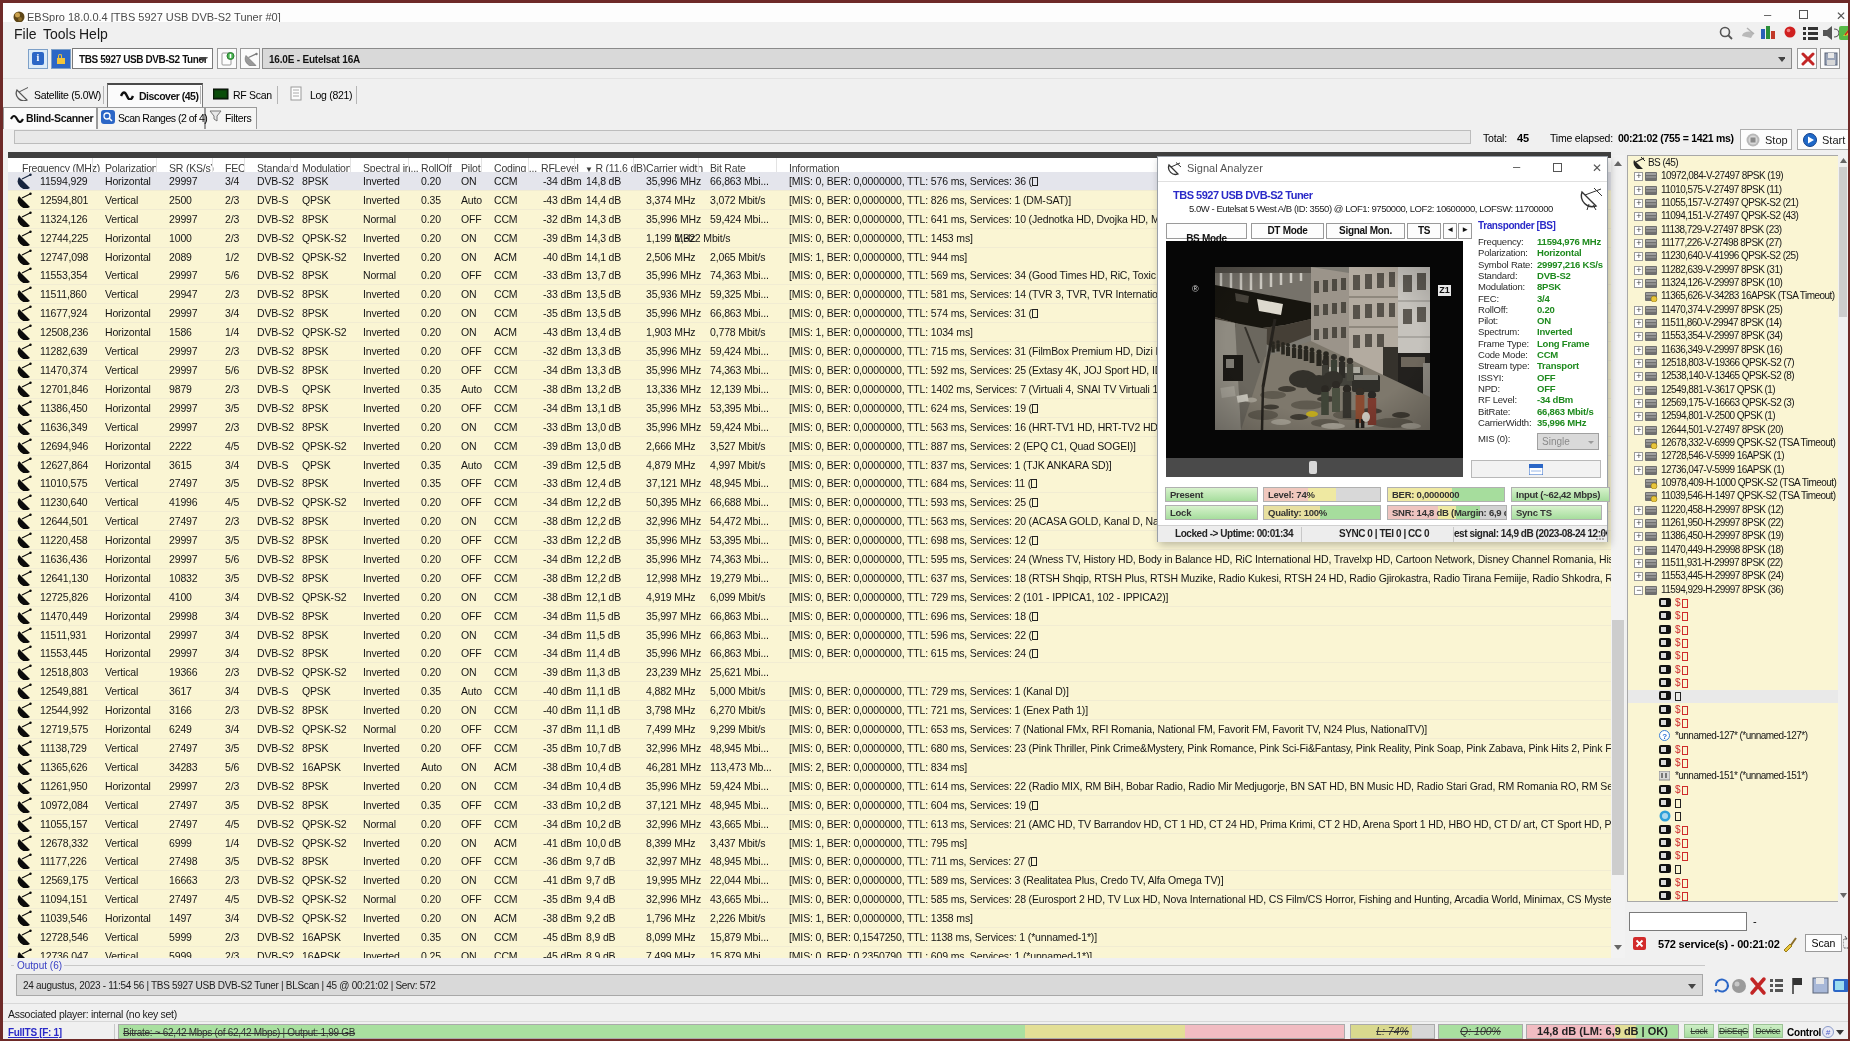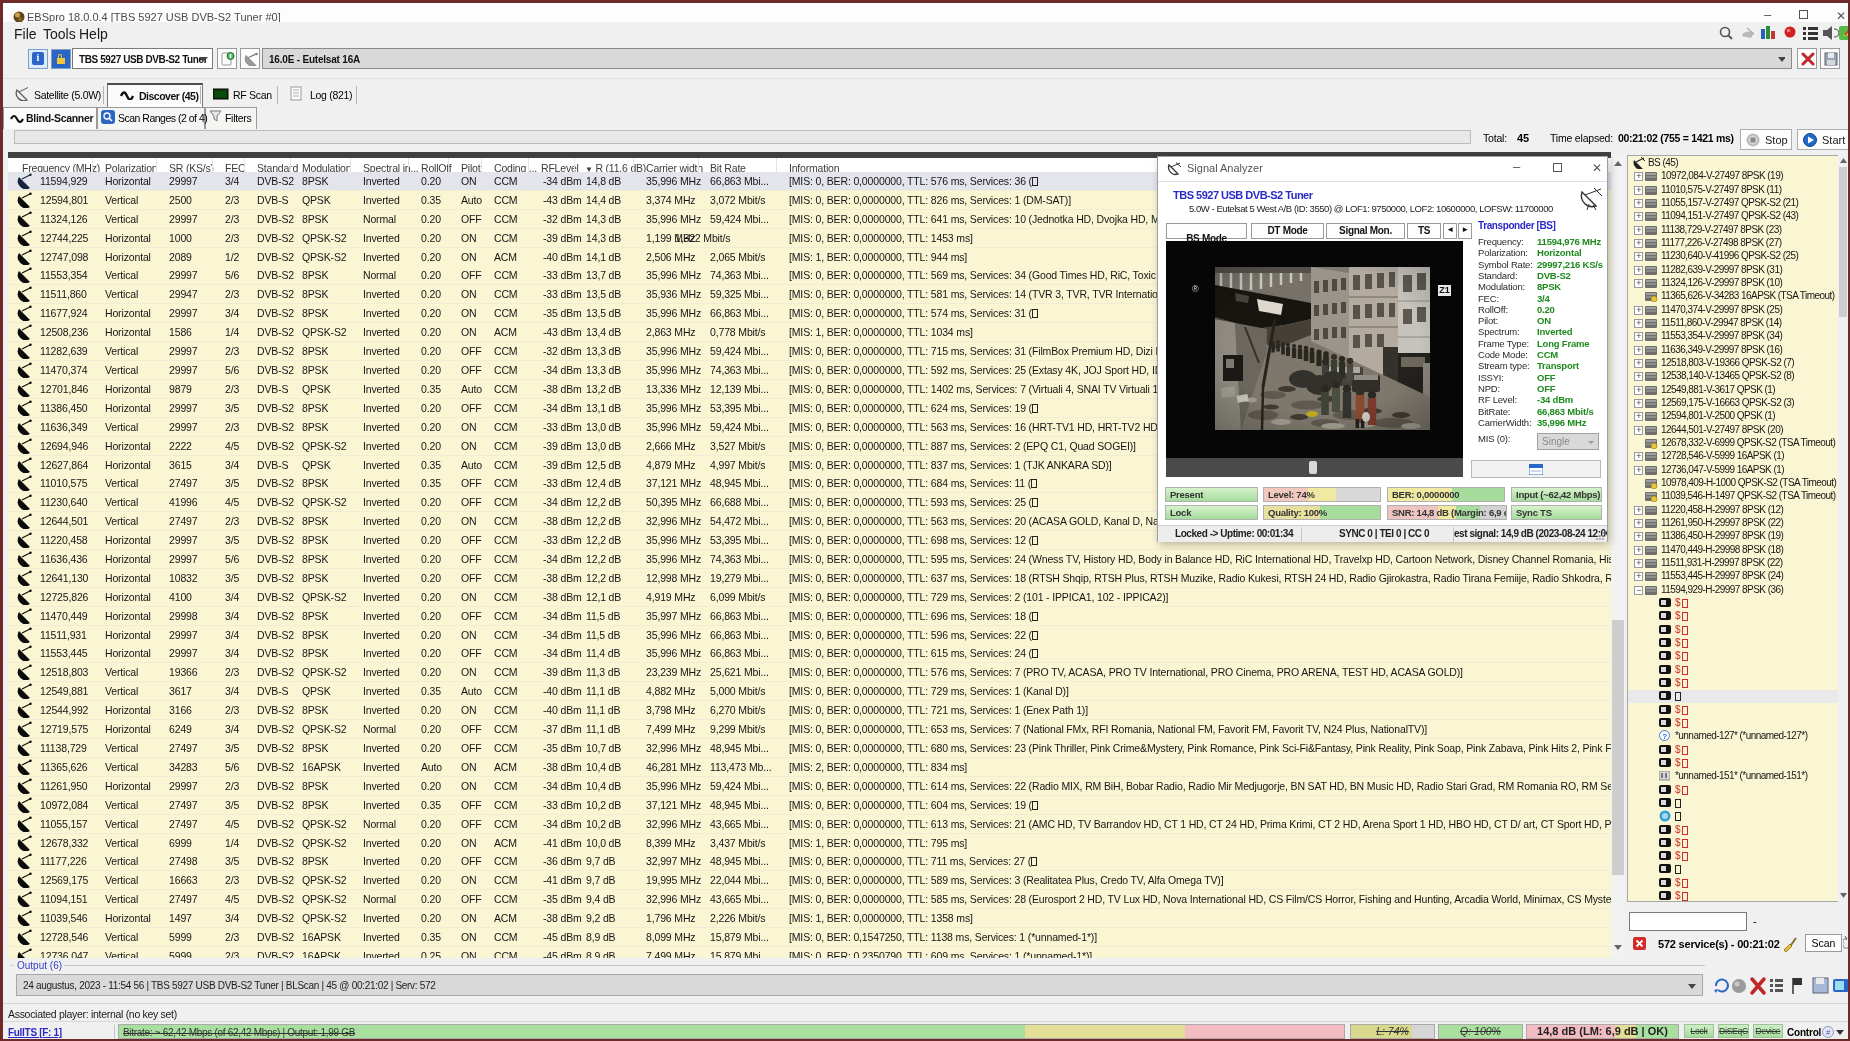--- a/index.html
+++ b/index.html
@@ -454,21 +454,21 @@
       <span class="cell" style="left:161px">1586</span>
       <span class="cell" style="left:217px">1/4</span>
       <span class="cell" style="left:249px">DVB-S2</span>
       <span class="cell" style="left:294px">QPSK-S2</span>
       <span class="cell" style="left:355px">Inverted</span>
       <span class="cell" style="left:413px">0.20</span>
       <span class="cell" style="left:453px">ON</span>
       <span class="cell" style="left:486px">ACM</span>
       <span class="cell" style="left:535px">-43 dBm</span>
       <span class="cell" style="left:578px">13,4 dB</span>
-      <span class="cell" style="left:638px">2,863 MHz</span>
+      <span class="cell" style="left:638px">1,903 MHz</span>
       <span class="cell" style="left:702px">0,778 Mbit/s</span>
       <span class="cell" style="left:781px">[MIS: 1, BER: 0,0000000, TTL: 1034 ms]</span>
     </div>
 <div class="trow" style="top:170px">
       <svg class="cell" style="left:9px;top:1px" width="16" height="16">
         <path d="M2,4 A8,8 0 0 0 13,15 L2,4 Z" fill="#0b0b0b"></path>
         <line x1="5" y1="6" x2="14" y2="1.5" stroke="#0b0b0b" stroke-width="1.2"></line>
         <circle cx="13.5" cy="1.8" r="1.2" fill="#0b0b0b"></circle>
       </svg>
       <span class="cell" style="left:32px">11282,639</span>
@@ -852,21 +852,20 @@
       <span class="cell" style="left:249px">DVB-S2</span>
       <span class="cell" style="left:294px">QPSK-S2</span>
       <span class="cell" style="left:355px">Inverted</span>
       <span class="cell" style="left:413px">0.20</span>
       <span class="cell" style="left:453px">ON</span>
       <span class="cell" style="left:486px">CCM</span>
       <span class="cell" style="left:535px">-39 dBm</span>
       <span class="cell" style="left:578px">11,3 dB</span>
       <span class="cell" style="left:638px">23,239 MHz</span>
       <span class="cell" style="left:702px">25,621 Mbi...</span>
-      <span class="cell" style="left:781px">[MIS: 0, BER: 0,0000000, TTL: 576 ms, Services: 7 (PRO TV, ACASA, PRO TV International, PRO Cinema, PRO ARENA, TEST HD, ACASA GOLD)]</span>
     </div>
 <div class="trow" style="top:510px">
       <svg class="cell" style="left:9px;top:1px" width="16" height="16">
         <path d="M2,4 A8,8 0 0 0 13,15 L2,4 Z" fill="#0b0b0b"></path>
         <line x1="5" y1="6" x2="14" y2="1.5" stroke="#0b0b0b" stroke-width="1.2"></line>
         <circle cx="13.5" cy="1.8" r="1.2" fill="#0b0b0b"></circle>
       </svg>
       <span class="cell" style="left:32px">12549,881</span>
       <span class="cell" style="left:97px">Vertical</span>
       <span class="cell" style="left:161px">3617</span>
@@ -1964,21 +1963,21 @@
     </div>
  <div class="badge" style="left:7px;top:330px;width:93px;background:linear-gradient(#d7f2cc,#a6dd9d)">
       <span style="position:absolute;left:4px;top:1px">Present</span>
     </div>
  <div class="badge" style="left:105px;top:330px;width:118px;background:linear-gradient(90deg,#f0c8be 0%,#f0c8be 38%,#efe9a2 38%,#efe9a2 62%,#d8d8d8 62%)">
       <span style="position:absolute;left:4px;top:1px">Level: 74%</span>
     </div>
  <div class="badge" style="left:229px;top:330px;width:118px;background:linear-gradient(90deg,#efe9a2 0%,#efe9a2 55%,#a6dd9d 55%)">
       <span style="position:absolute;left:4px;top:1px">BER: 0,0000000</span>
     </div>
- <div class="badge" style="left:353px;top:330px;width:91px;background:linear-gradient(#d7f2cc,#a6dd9d)">
+ <div class="badge" style="left:353px;top:330px;width:99px;background:linear-gradient(#d7f2cc,#a6dd9d)">
       <span style="position:absolute;left:4px;top:1px">Input (~62,42 Mbps)</span>
     </div>
  <div class="badge" style="left:7px;top:348px;width:93px;background:linear-gradient(#d7f2cc,#a6dd9d)">
       <span style="position:absolute;left:4px;top:1px">Lock</span>
     </div>
  <div class="badge" style="left:105px;top:348px;width:118px;background:linear-gradient(90deg,#e8e0a0 0%,#e8e0a0 48%,#a6dd9d 48%)">
       <span style="position:absolute;left:4px;top:1px">Quality: 100%</span>
     </div>
  <div class="badge" style="left:229px;top:348px;width:120px;background:linear-gradient(90deg,#eec4c0 0%,#eec4c0 42%,#efe9a2 42%,#efe9a2 58%,#a6dd9d 58%,#a6dd9d 78%,#d2d2d2 78%)">
       <span style="position:absolute;left:4px;top:1px">SNR: 14,8 dB (Margin: 6,9 d...</span>

